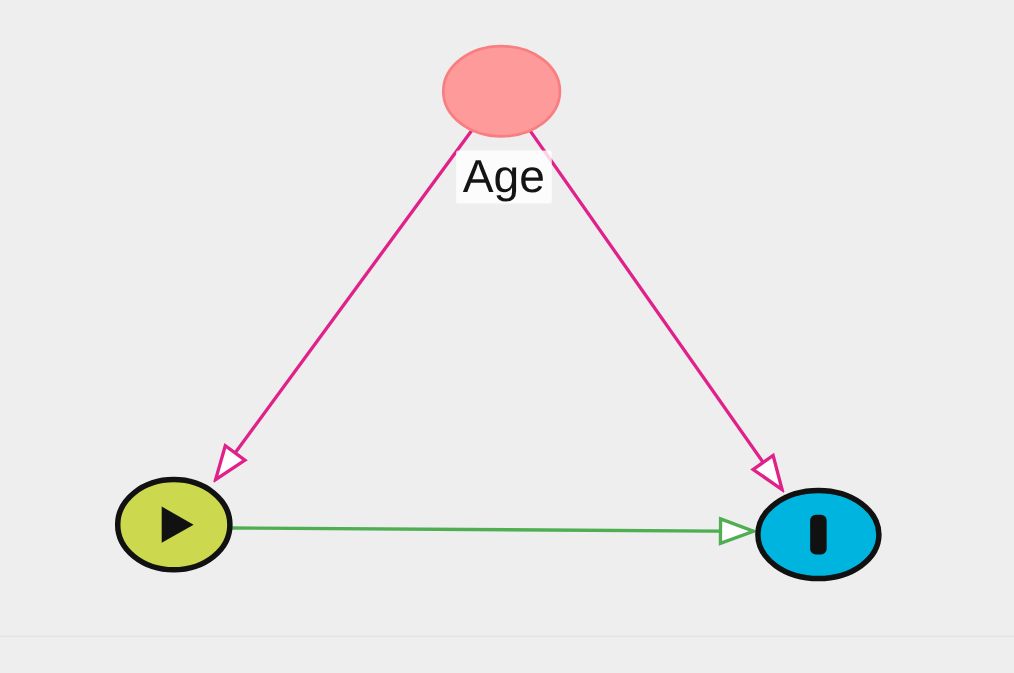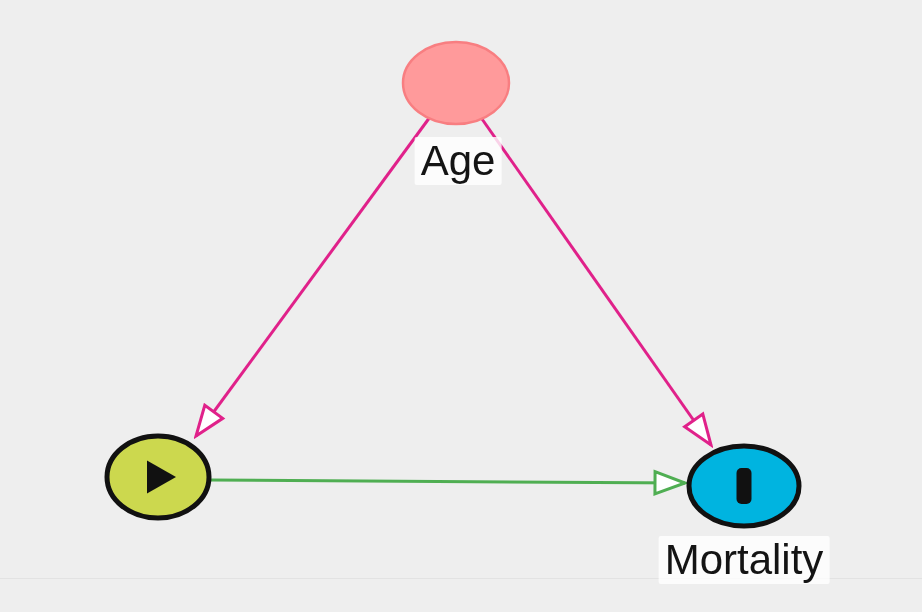--- a/index.html
+++ b/index.html
@@ -68,14 +68,13 @@
           <path d="M147,460.5 L147,493.5 L176,477 Z" fill="#111111"></path>
         </g>
         <g>
           <ellipse cx="744" cy="486" rx="55" ry="40" fill="#00b4e0" stroke="#111111" stroke-width="5"></ellipse>
           <rect x="736.5" y="468" width="15" height="36" rx="5" ry="5" fill="#111111"></rect>
         </g>
       </g>
   </svg>
   <div class="divider" id="divider" style="top: 578px; background: rgb(226, 226, 226);"></div>
   <div class="node-label" style="left: 458px; top: 161px; color: rgb(20, 20, 20);">Age</div>
-  <div class="node-label" style="left: 744px; top: 560px; color: rgb(20, 20, 20);">Mortality</div>
 </div>
 
 </body></html>

